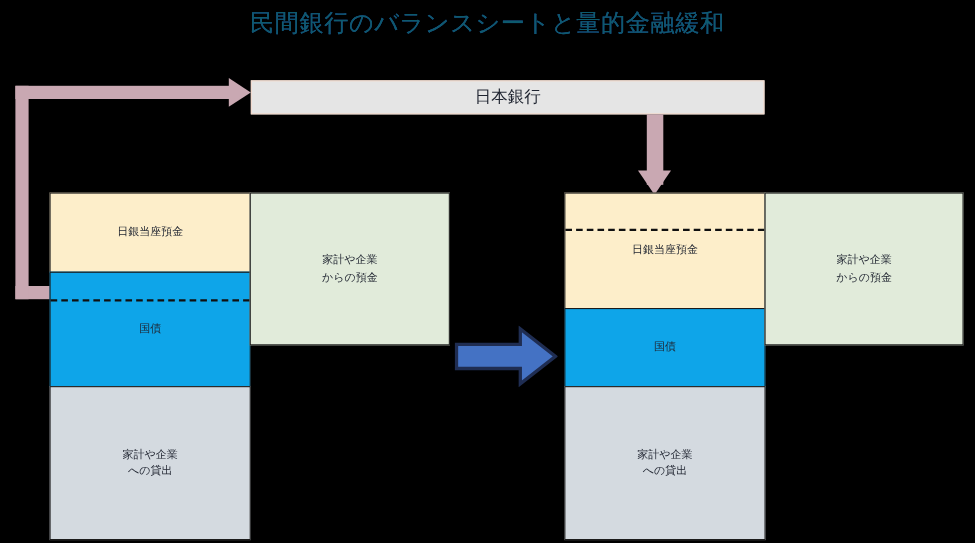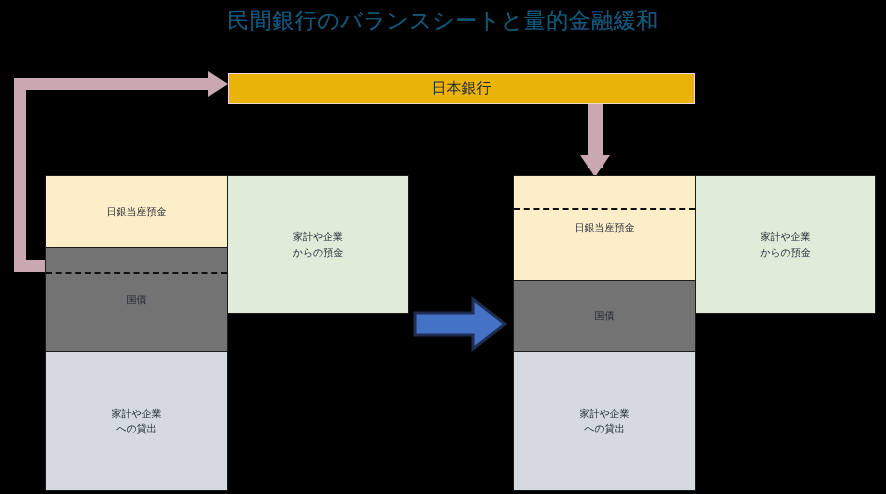--- a/index.html
+++ b/index.html
@@ -48,30 +48,30 @@
     display: flex;
     align-items: center;
     justify-content: center;
     text-align: center;
     color: #1f2430;
     font-size: 10px;
     line-height: 1.55;
   }
 
   .boj-box {
-    background: #eab308;
+    background: #e5e5e5;
     border: 1px solid #f3d9cb;
   }
 
   .cell-reserve {
     background: #fdeeca;
     border: 1px solid #1b1b1b;
   }
   .cell-bonds {
-    background: #737373;
+    background: #0ea5e9;
     border: 1px solid #1b1b1b;
   }
   .cell-loans {
     background: #d4dae0;
     border: 1px solid #1b1b1b;
   }
   .cell-deposits {
     background: #e1ebda;
     border: 1px solid #1b1b1b;
   }

